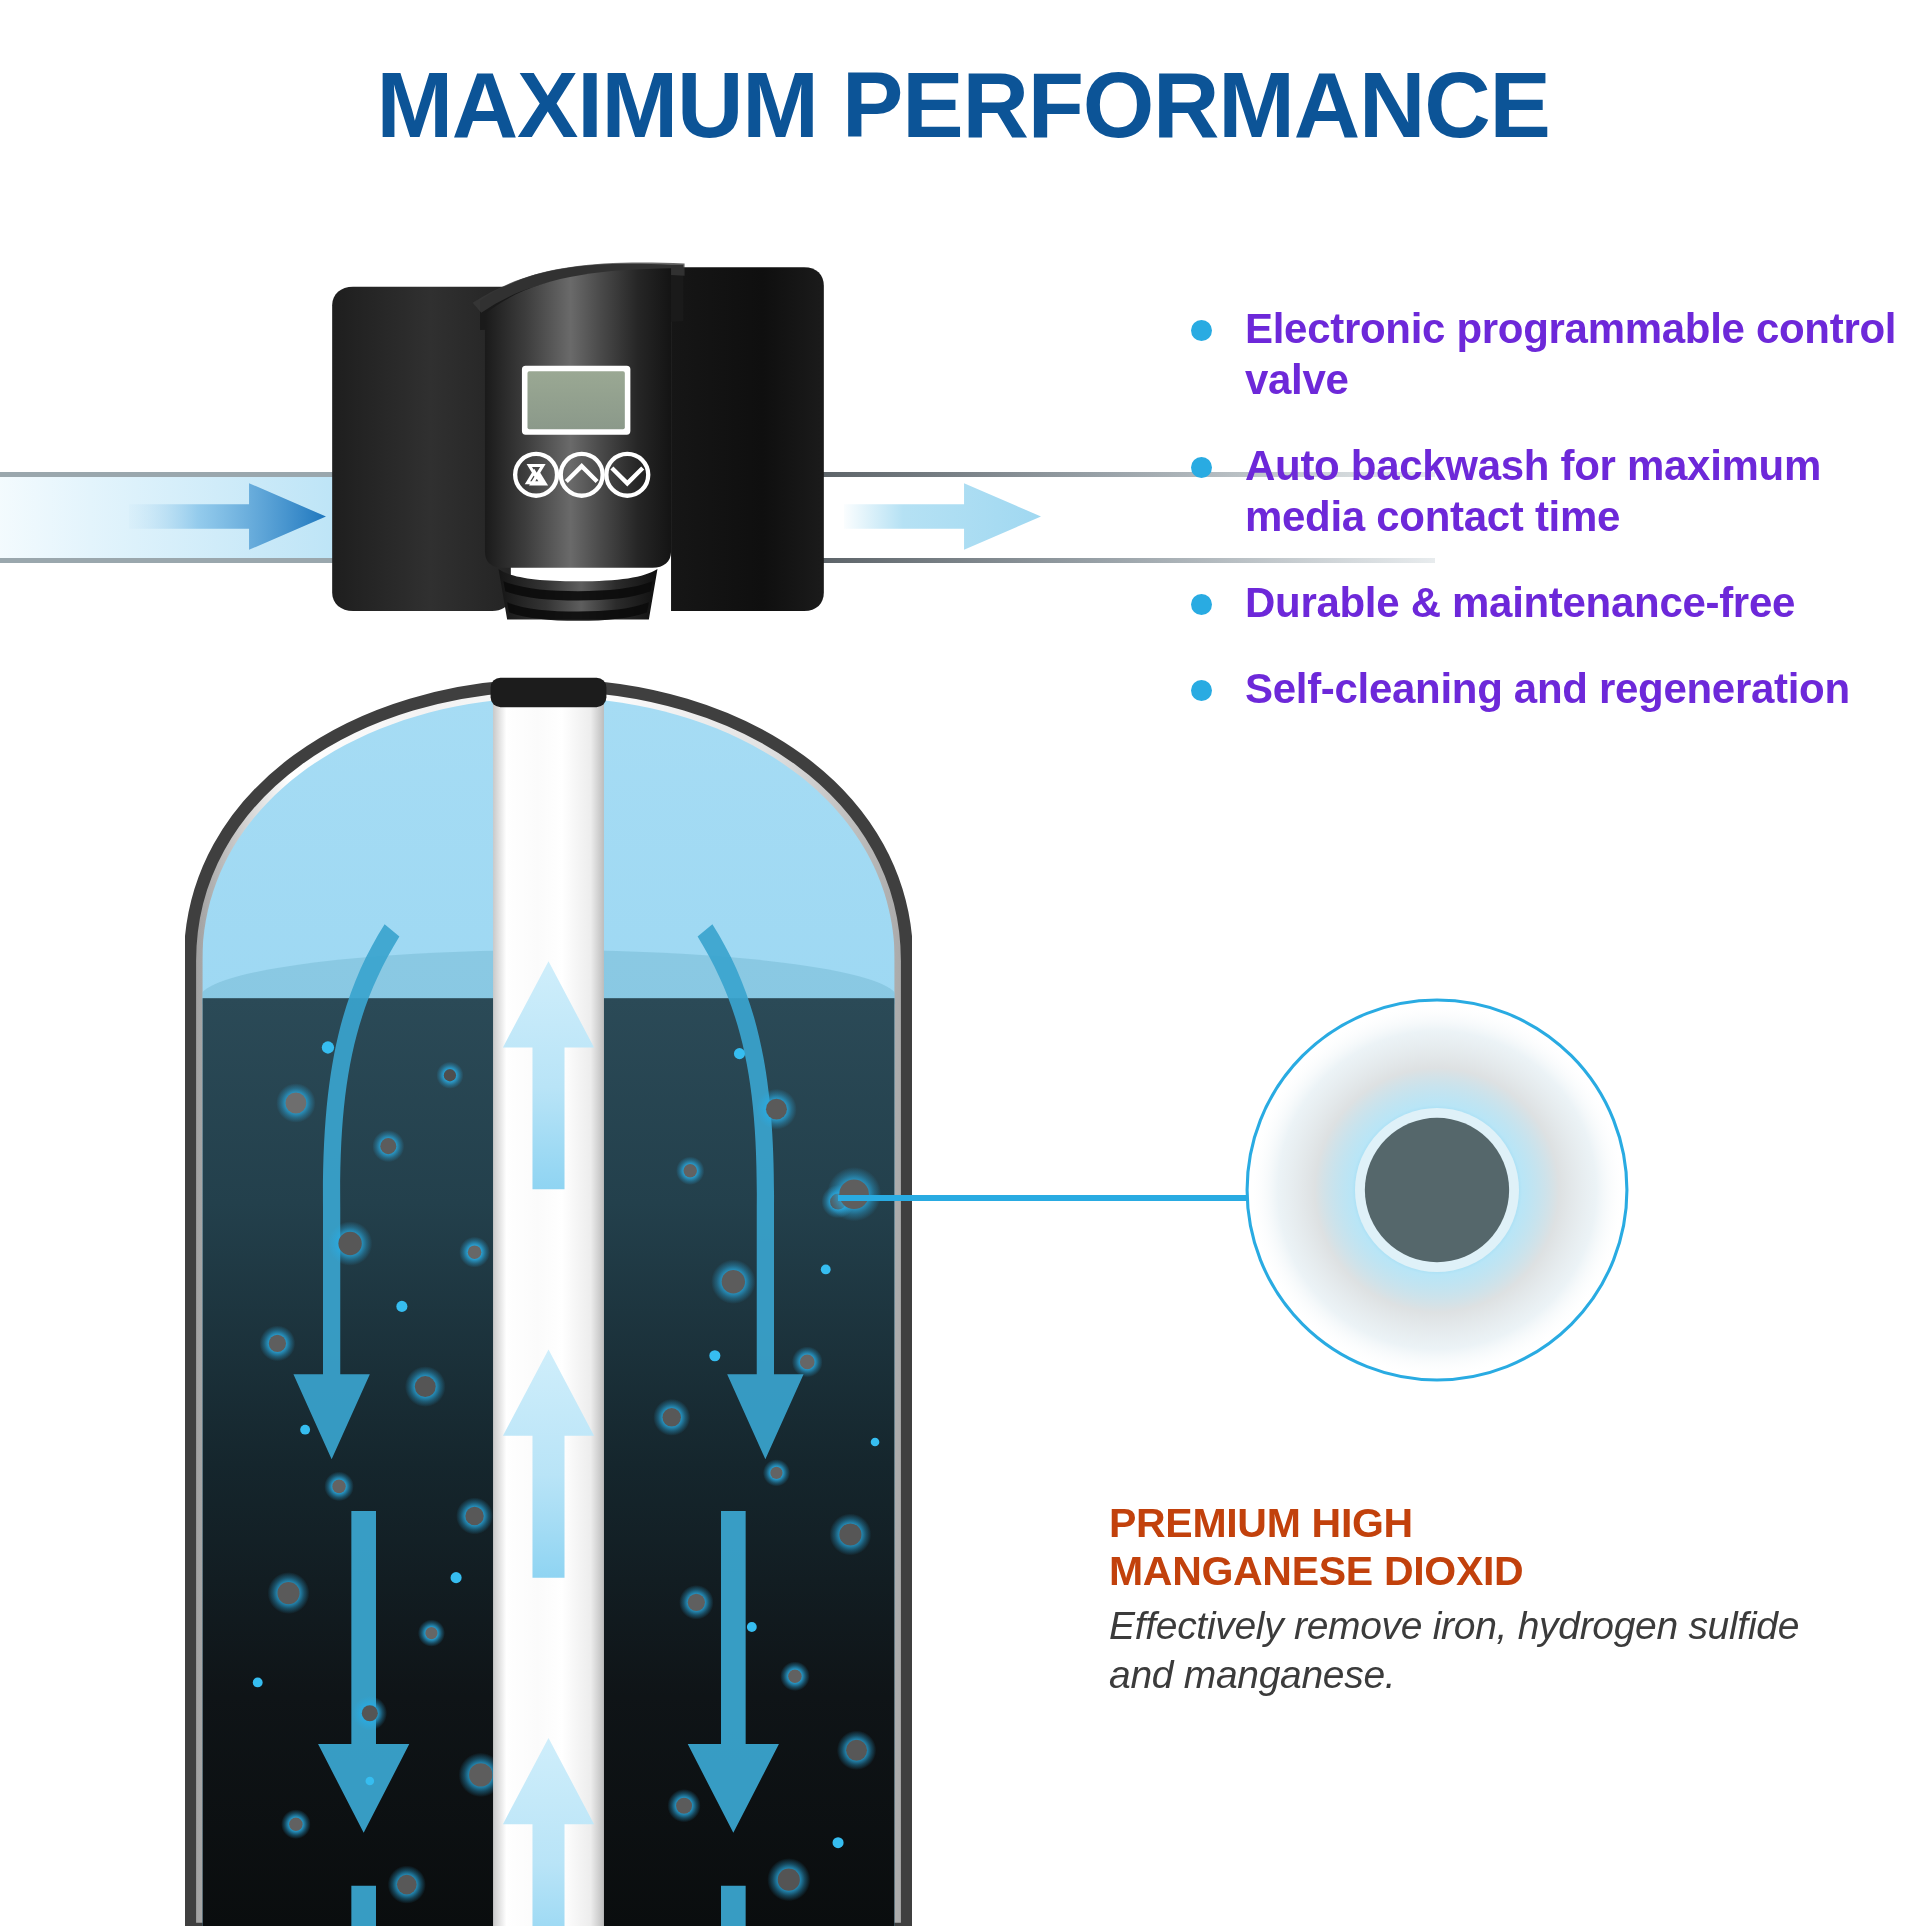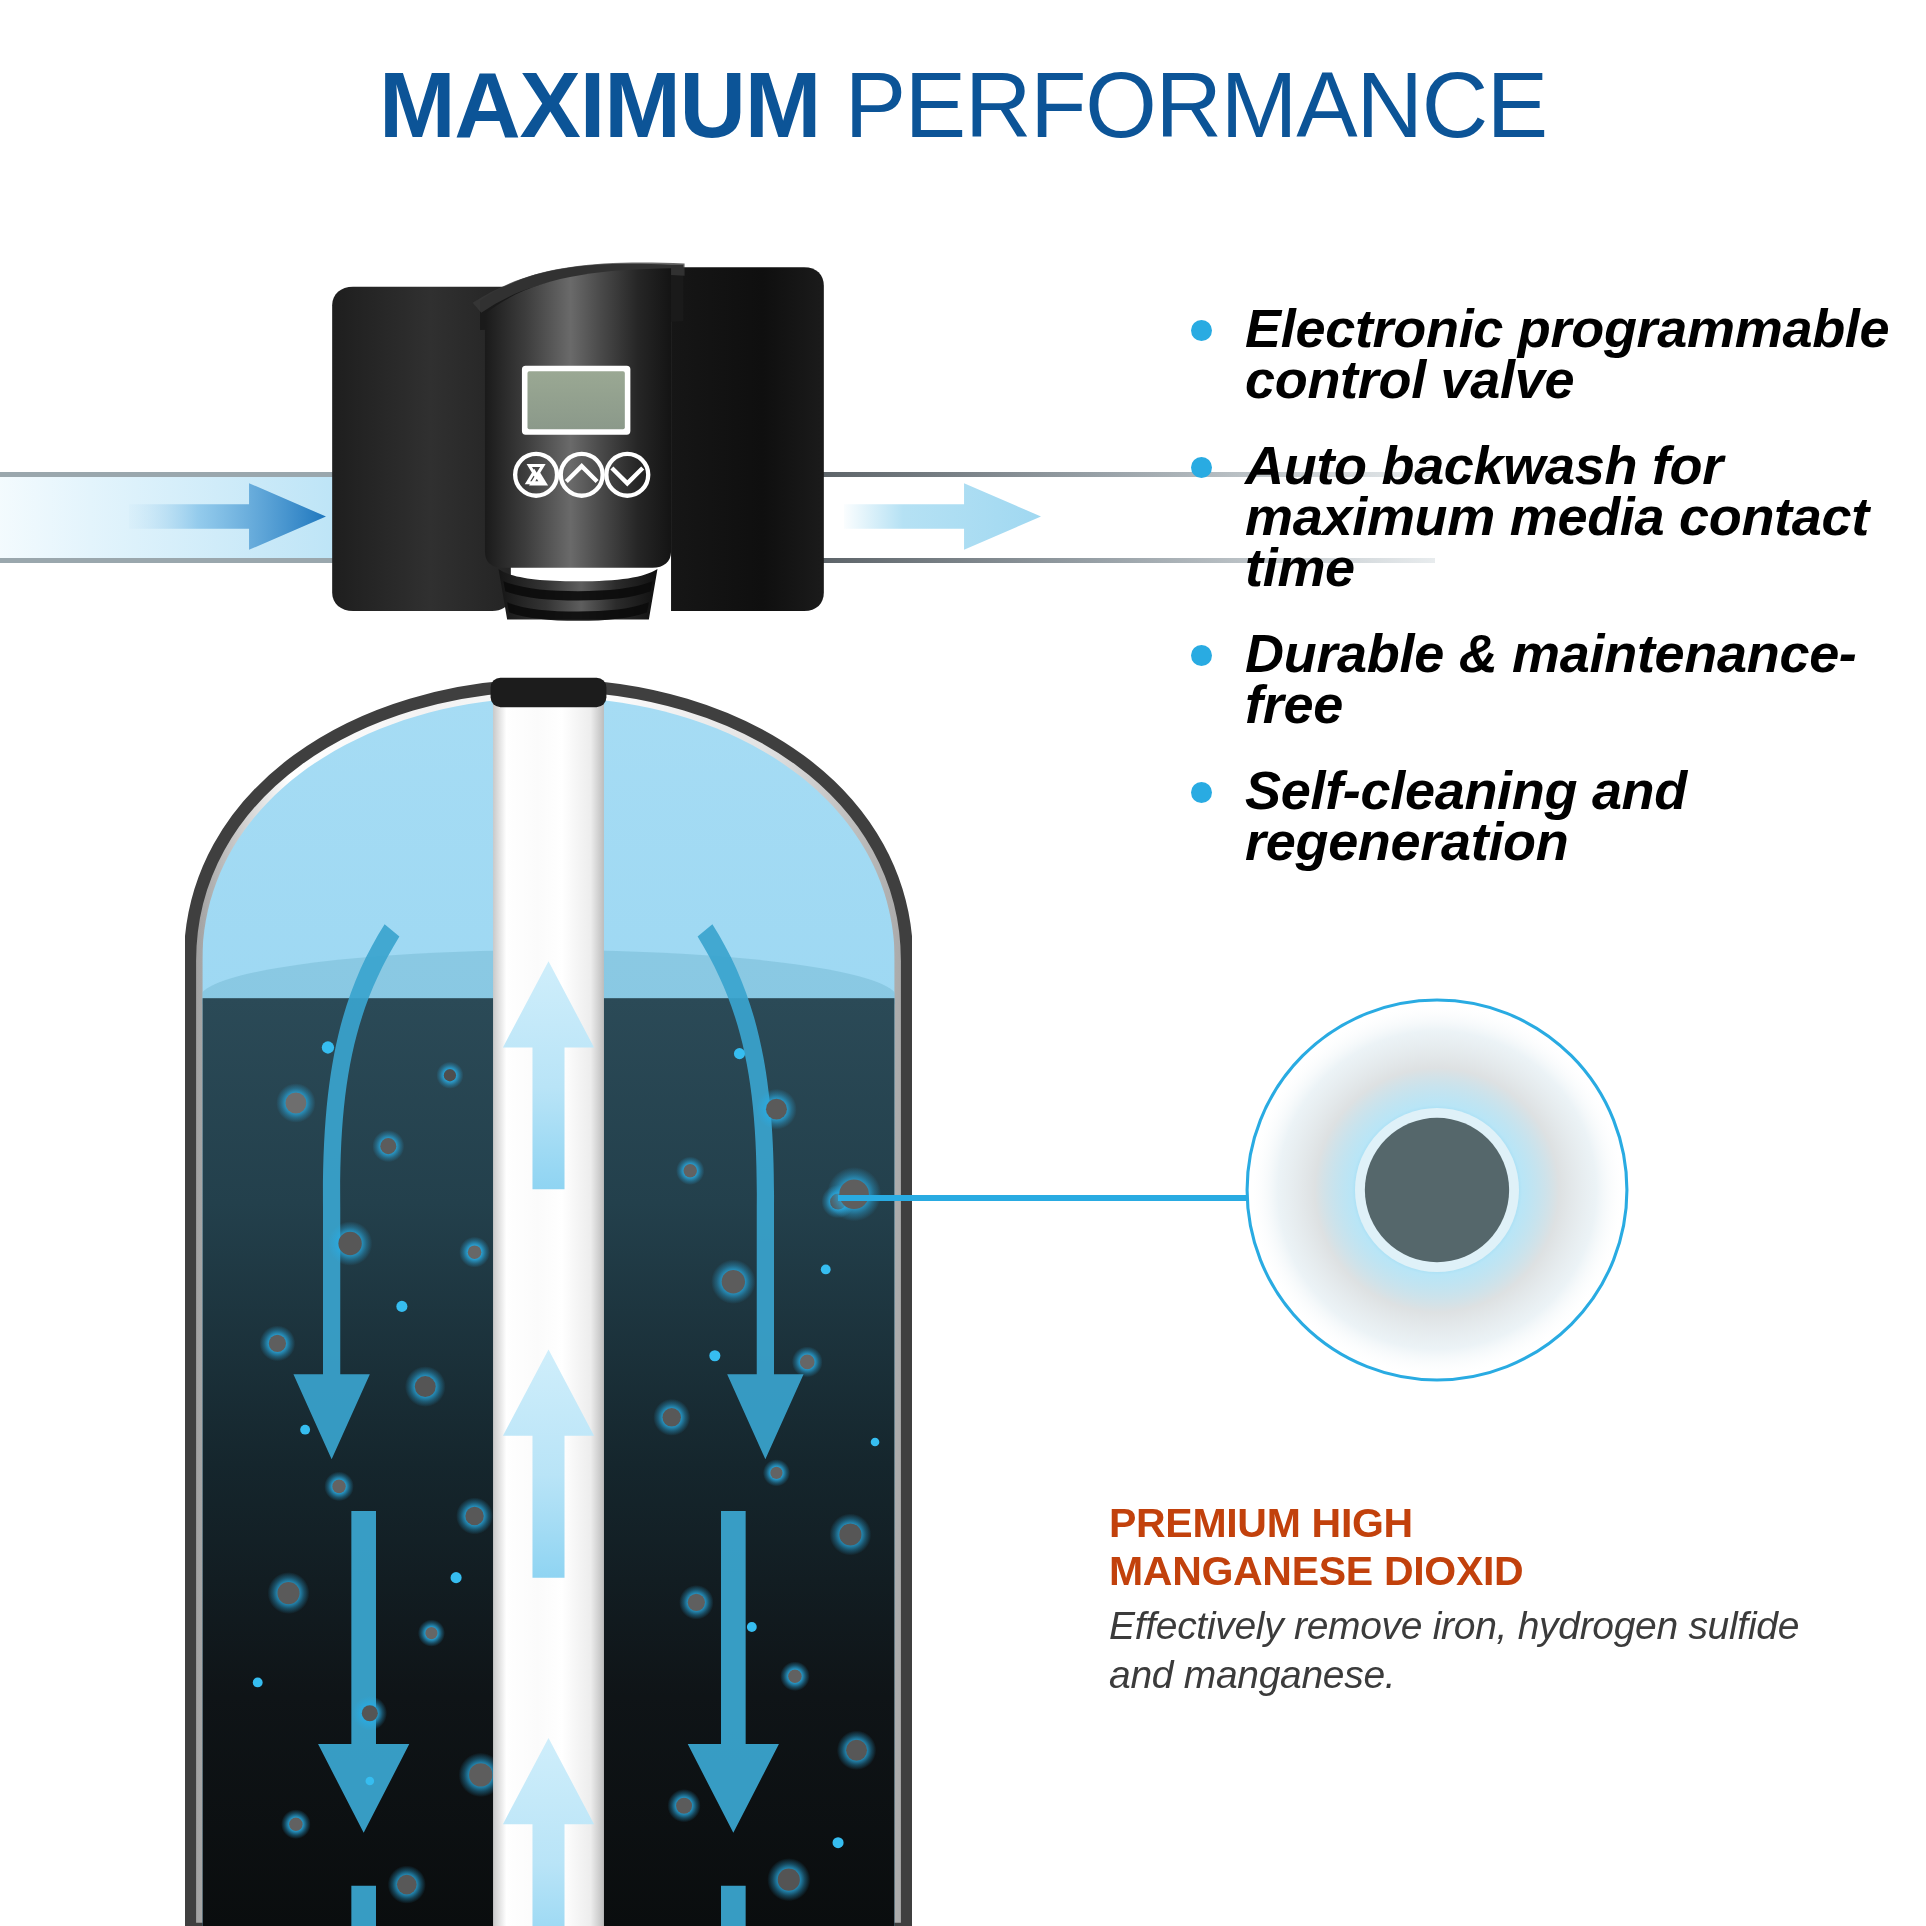--- a/index.html
+++ b/index.html
@@ -27,21 +27,21 @@
     left: 0;
     width: 1926px;
     text-align: center;
     white-space: nowrap;
     font-size: 92px;
     line-height: 92px;
     letter-spacing: -1.2px;
     color: #0C5497;
   }
   .title .bold { font-weight: 700; }
-  .title .light { font-weight: 400; }
+  .title .light { font-weight: 700; }
 
   
   .pipe {
     position: absolute;
     height: 91px;
   }
   .pipe-in {
     left: -5px;
     top: 472px;
     width: 382px;
@@ -113,26 +113,25 @@
   .features {
     position: absolute;
     left: 1186px;
     top: 303px;
     width: 733px;
   }
   .feature {
     position: relative;
     padding-left: 59px;
     margin-bottom: 35px;
-    color: #000000;
-    font-size: 54px;
+    color: #6d28d9;
+    font-size: 42px;
     line-height: 51px;
     font-weight: 700;
     letter-spacing: -0.3px;
-    font-style: italic;
   }
   .feature .dot {
     position: absolute;
     left: 5px;
     top: 17px;
     width: 21px;
     height: 21px;
     border-radius: 50%;
     background: #29ABE2;
   }

